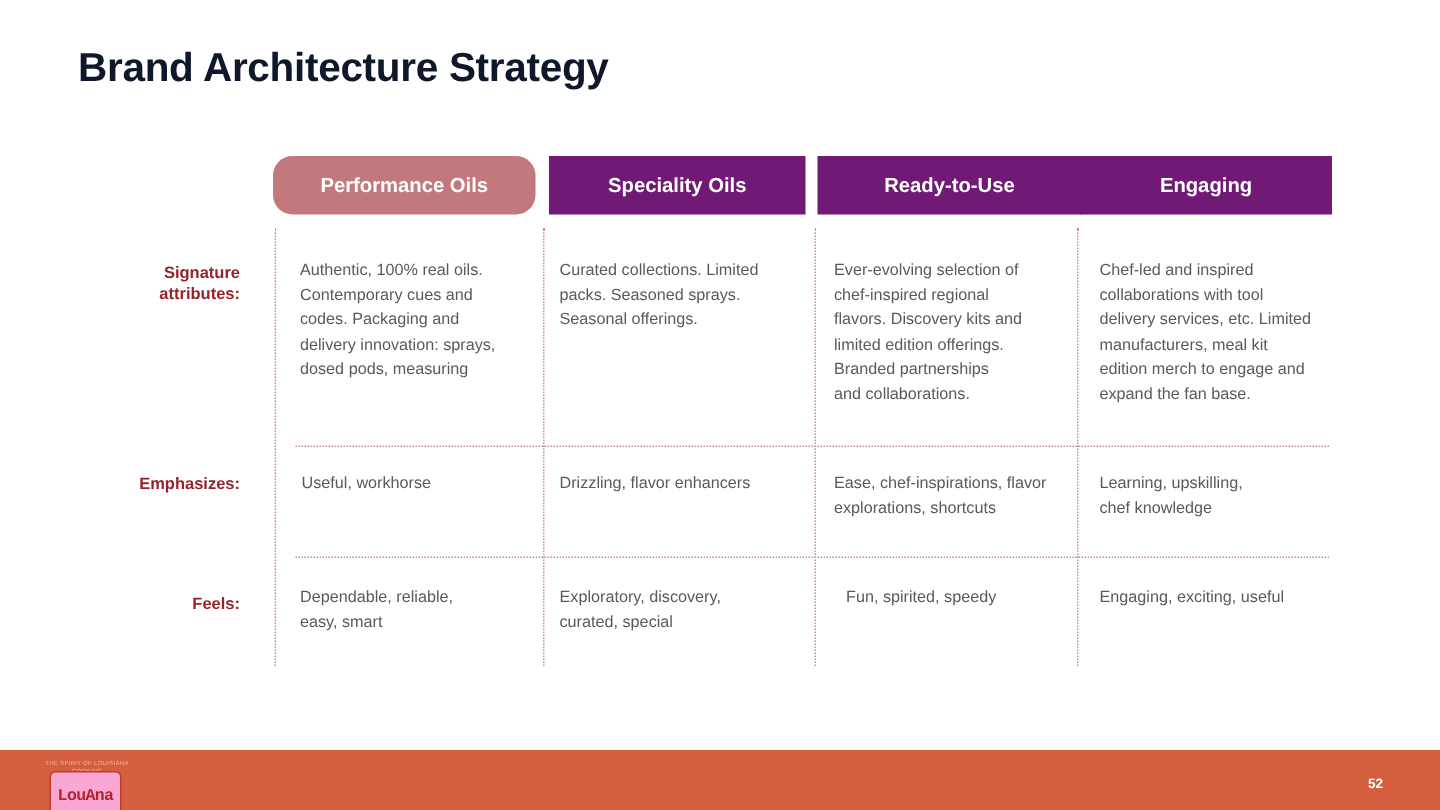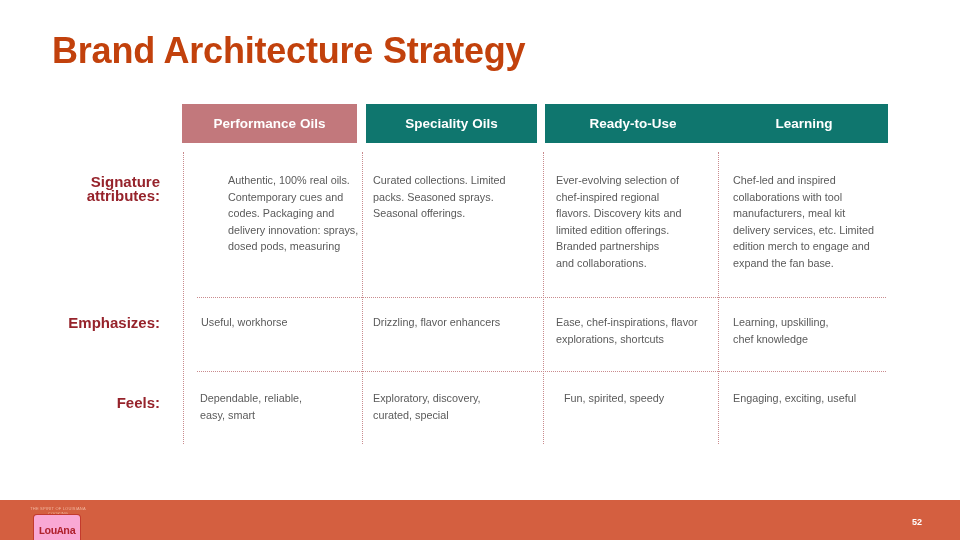--- a/index.html
+++ b/index.html
@@ -3,41 +3,41 @@
   <meta charset="utf-8">
   <style>
     html, body { margin: 0; padding: 0; }
     body {
       width: 960px; height: 540px; position: relative; overflow: hidden;
       background: #ffffff;
       font-family: "Liberation Sans", "DejaVu Sans", sans-serif;
     }
     .title {
       position: absolute; left: 52px; top: 30px;
-      font-size: 36px; font-weight: bold; color: #c2410c;
+      font-size: 27px; font-weight: bold; color: #0f172a;
       letter-spacing: -0.2px;
     }
     .col-head {
       position: absolute; top: 104px; height: 39px;
       display: flex; align-items: center; justify-content: center;
       color: #ffffff; font-weight: bold; font-size: 13.5px;
     }
     .col-head.light { background: #c2787c; }
-    .col-head.dark { background: #0f766e; }
+    .col-head.dark { background: #701a75; }
     .vline {
       position: absolute; top: 152px; height: 292px; width: 0;
       border-left: 1px dotted #c98b8e;
     }
     .hline {
       position: absolute; left: 197px; width: 689px; height: 0;
       border-top: 1px dotted #c98b8e;
     }
     .row-label {
       position: absolute; right: 800px; text-align: right;
-      color: #96232b; font-weight: bold; font-size: 15px; line-height: 14px;
+      color: #96232b; font-weight: bold; font-size: 11px; line-height: 14px;
     }
     .cell {
       position: absolute; color: #5a5a5a; font-size: 10.8px; line-height: 16.5px;
     }
     .footer {
       position: absolute; left: 0; top: 500px; width: 960px; height: 40px;
       background: #d45f40;
     }
     .logo {
       position: absolute; left: 24px; top: 506px; width: 68px; height: 28px;
@@ -57,44 +57,44 @@
     .page-num {
       position: absolute; right: 38px; top: 517px;
       color: #ffffff; font-size: 9px; font-weight: bold;
     }
   </style>
 </head>
 <body>
 
 <div class="title">Brand Architecture Strategy</div>
 
-<div class="col-head light" style="left:182px;width:175px;">Performance Oils</div>
+<div class="col-head light" style="left:182px;width:175px;border-radius:13px;">Performance Oils</div>
 <div class="col-head dark" style="left:366px;width:171px;">Speciality Oils</div>
 <div class="col-head dark" style="left:545px;width:176px;">Ready-to-Use</div>
-<div class="col-head dark" style="left:720px;width:168px;">Learning</div>
+<div class="col-head dark" style="left:720px;width:168px;">Engaging</div>
 
 <div class="vline" style="left:183px;"></div>
 <div class="vline" style="left:362px;"></div>
 <div class="vline" style="left:543px;"></div>
 <div class="vline" style="left:718px;"></div>
 <div class="hline" style="top:297px;"></div>
 <div class="hline" style="top:371px;"></div>
 
 <div class="row-label" style="top:175px;">
   <div>Signature</div>
   <div>attributes:</div>
 </div>
 <div class="row-label" style="top:316px;padding-left:36px;">
   <div>Emphasizes:</div>
 </div>
 <div class="row-label" style="top:396px;">
   <div>Feels:</div>
 </div>
 
-<div class="cell" style="left:200px;top:172px;margin-left:28px;">
+<div class="cell" style="left:200px;top:172px;">
   <div>Authentic, 100% real oils.</div>
   <div>Contemporary cues and</div>
   <div>codes. Packaging and</div>
   <div>delivery innovation: sprays,</div>
   <div>dosed pods, measuring</div>
 </div>
 <div class="cell" style="left:373px;top:172px;">
   <div>Curated collections. Limited</div>
   <div>packs. Seasoned sprays.</div>
   <div>Seasonal offerings.</div>
@@ -103,22 +103,22 @@
   <div>Ever-evolving selection of</div>
   <div>chef-inspired regional</div>
   <div>flavors. Discovery kits and</div>
   <div>limited edition offerings.</div>
   <div>Branded partnerships</div>
   <div>and collaborations.</div>
 </div>
 <div class="cell" style="left:733px;top:172px;">
   <div>Chef-led and inspired</div>
   <div>collaborations with tool</div>
+  <div>delivery services, etc. Limited</div>
   <div>manufacturers, meal kit</div>
-  <div>delivery services, etc. Limited</div>
   <div>edition merch to engage and</div>
   <div>expand the fan base.</div>
 </div>
 
 <div class="cell" style="left:201px;top:314px;">
   <div>Useful, workhorse</div>
 </div>
 <div class="cell" style="left:373px;top:314px;">
   <div>Drizzling, flavor enhancers</div>
 </div>

